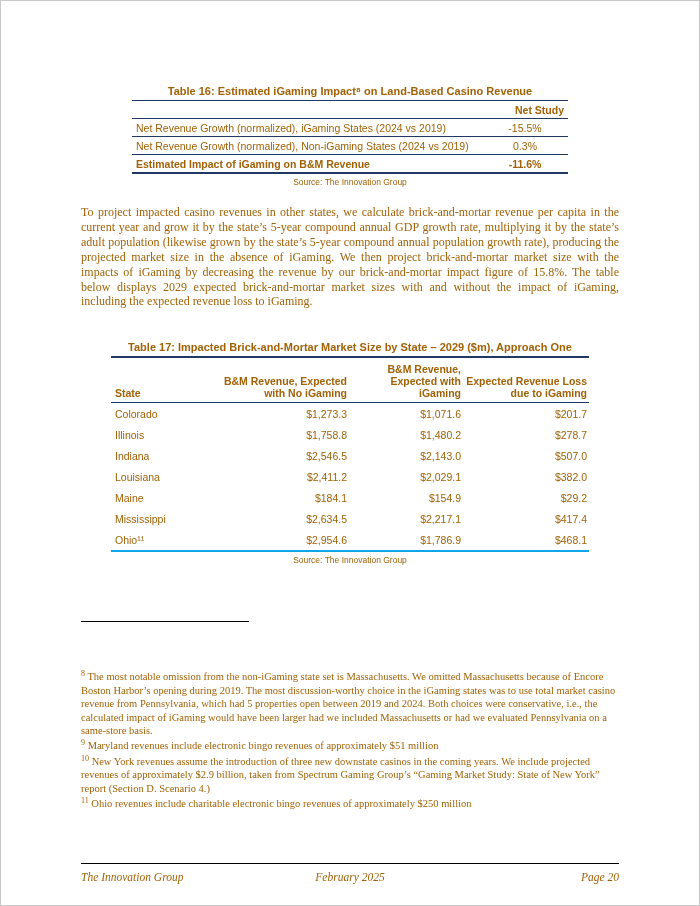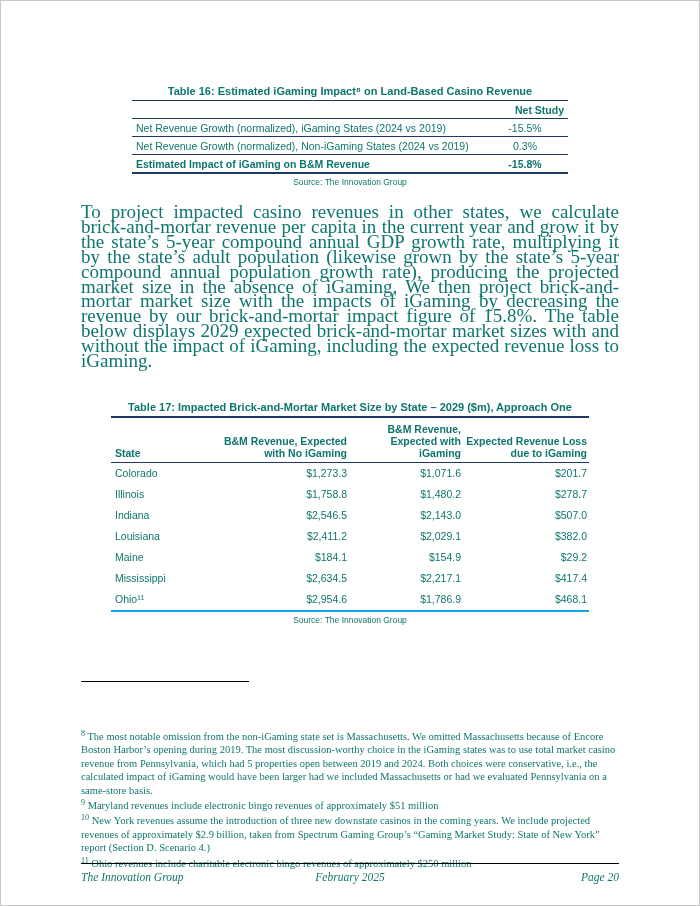--- a/index.html
+++ b/index.html
@@ -4,21 +4,21 @@
 <style>
   * { box-sizing: border-box; margin: 0; padding: 0; }
   html, body { background: #ffffff; }
   .page {
     width: 700px; height: 906px;
     background: #ffffff;
     border: 1px solid #c8c8c8;
     position: relative;
     padding: 84px 80px 0 80px;
     font-family: "Liberation Serif", serif;
-    color: #0f766e;
+    color: #a16207;
     overflow: hidden;
   }
 
   
   .t16-wrap { width: 436px; margin: 0 auto 18px auto; }
   .t16-title {
     font-family: "Liberation Sans", sans-serif;
     font-weight: bold; font-size: 11px; text-align: center;
     margin-bottom: 3px;
   }
@@ -32,21 +32,21 @@
   tr.t16-head td.num { text-align: right; }
   tr.t16-data td { border-bottom: 1px solid #1F3864; }
   tr.t16-total td { font-weight: bold; border-top: 1.5px solid #1F3864; border-bottom: 2px solid #1F3864; }
   .source {
     font-family: "Liberation Sans", sans-serif;
     font-size: 8.5px; text-align: center; margin-top: 3px;
   }
 
   
   .body-par {
-    font-size: 19px; line-height: 14.9px; text-align: justify;
+    font-size: 12px; line-height: 14.9px; text-align: justify;
     margin-bottom: 32px;
   }
 
   
   .t17-wrap { width: 478px; margin: 9px auto; }
   .t17-title {
     font-family: "Liberation Sans", sans-serif;
     font-weight: bold; font-size: 11px; text-align: center;
     padding-bottom: 3px; border-bottom: 2px solid #1F3864;
   }
@@ -98,21 +98,21 @@
       <tr class="t16-data">
         <td>Net Revenue Growth (normalized), iGaming States (2024 vs 2019)</td>
         <td class="num">-15.5%</td>
       </tr>
       <tr class="t16-data">
         <td>Net Revenue Growth (normalized), Non-iGaming States (2024 vs 2019)</td>
         <td class="num">0.3%</td>
       </tr>
       <tr class="t16-total">
         <td>Estimated Impact of iGaming on B&amp;M Revenue</td>
-        <td class="num">-15.8%</td>
+        <td class="num">-11.6%</td>
       </tr>
     </tbody>
       </table>
     <div class="source">Source: The Innovation Group</div>
   </div>
 
   <div class="body-par">To project impacted casino revenues in other states, we calculate brick-and-mortar revenue per capita in the current year and grow it by the state’s 5-year compound annual GDP growth rate, multiplying it by the state’s adult population (likewise grown by the state’s 5-year compound annual population growth rate), producing the projected market size in the absence of iGaming. We then project brick-and-mortar market size with the impacts of iGaming by decreasing the revenue by our brick-and-mortar impact figure of 15.8%. The table below displays 2029 expected brick-and-mortar market sizes with and without the impact of iGaming, including the expected revenue loss to iGaming.</div>
 
   <div class="t17-wrap">
     <div class="t17-title">Table 17: Impacted Brick-and-Mortar Market Size by State – 2029 ($m), Approach One</div>

